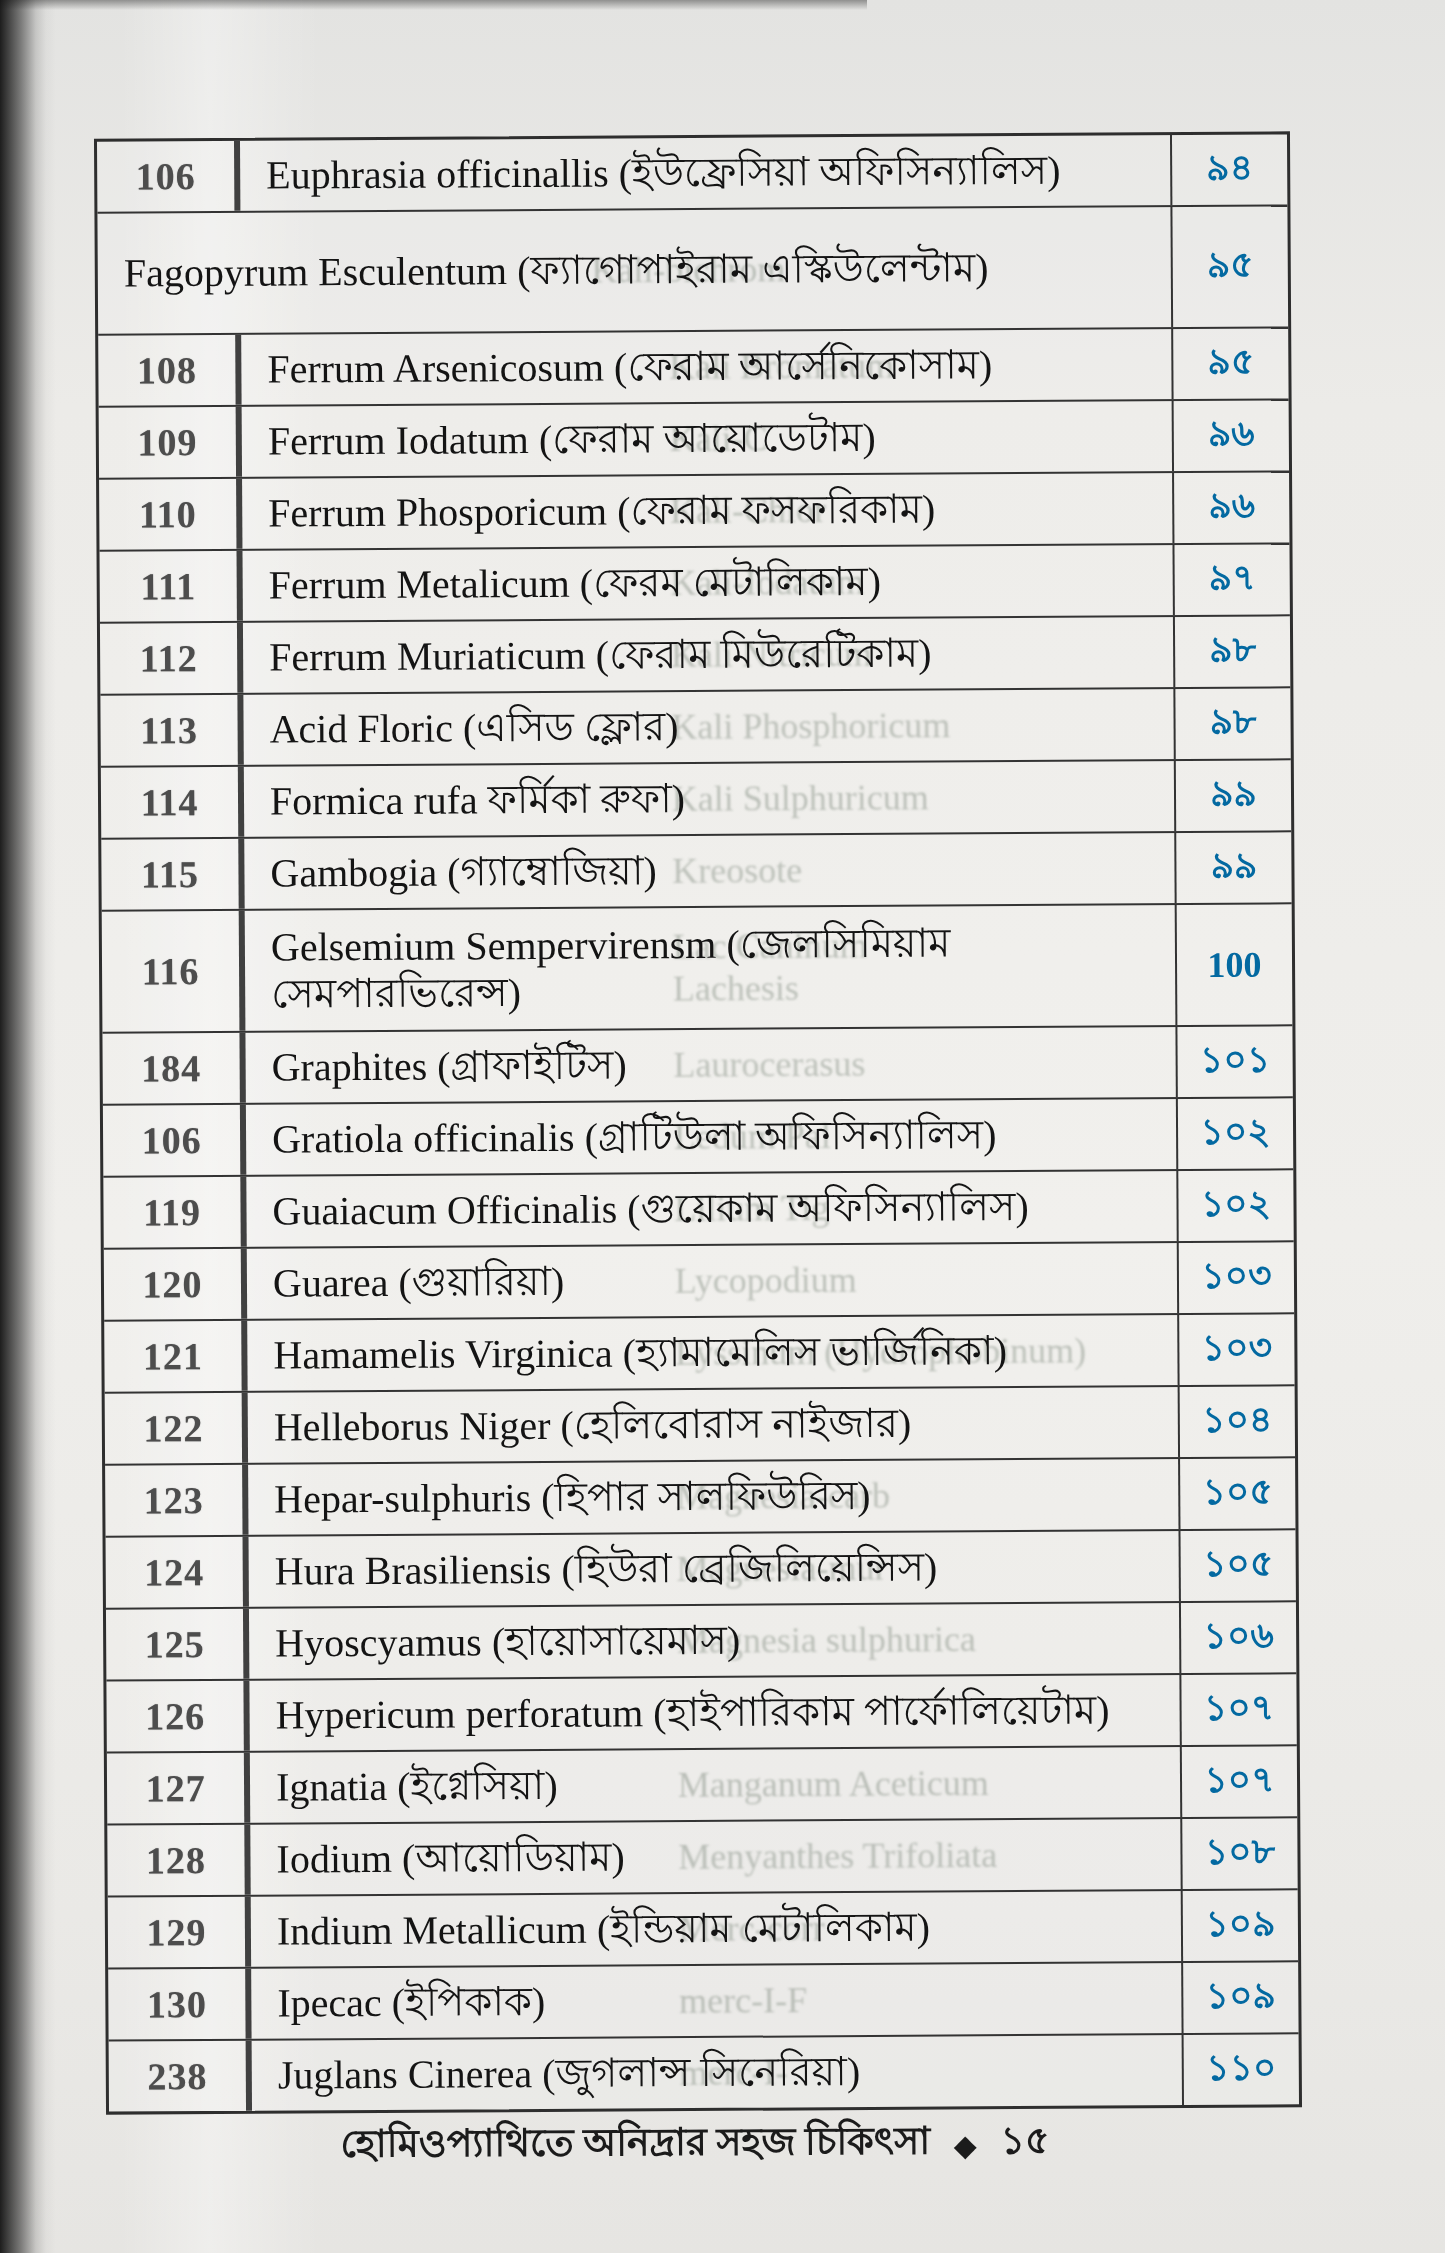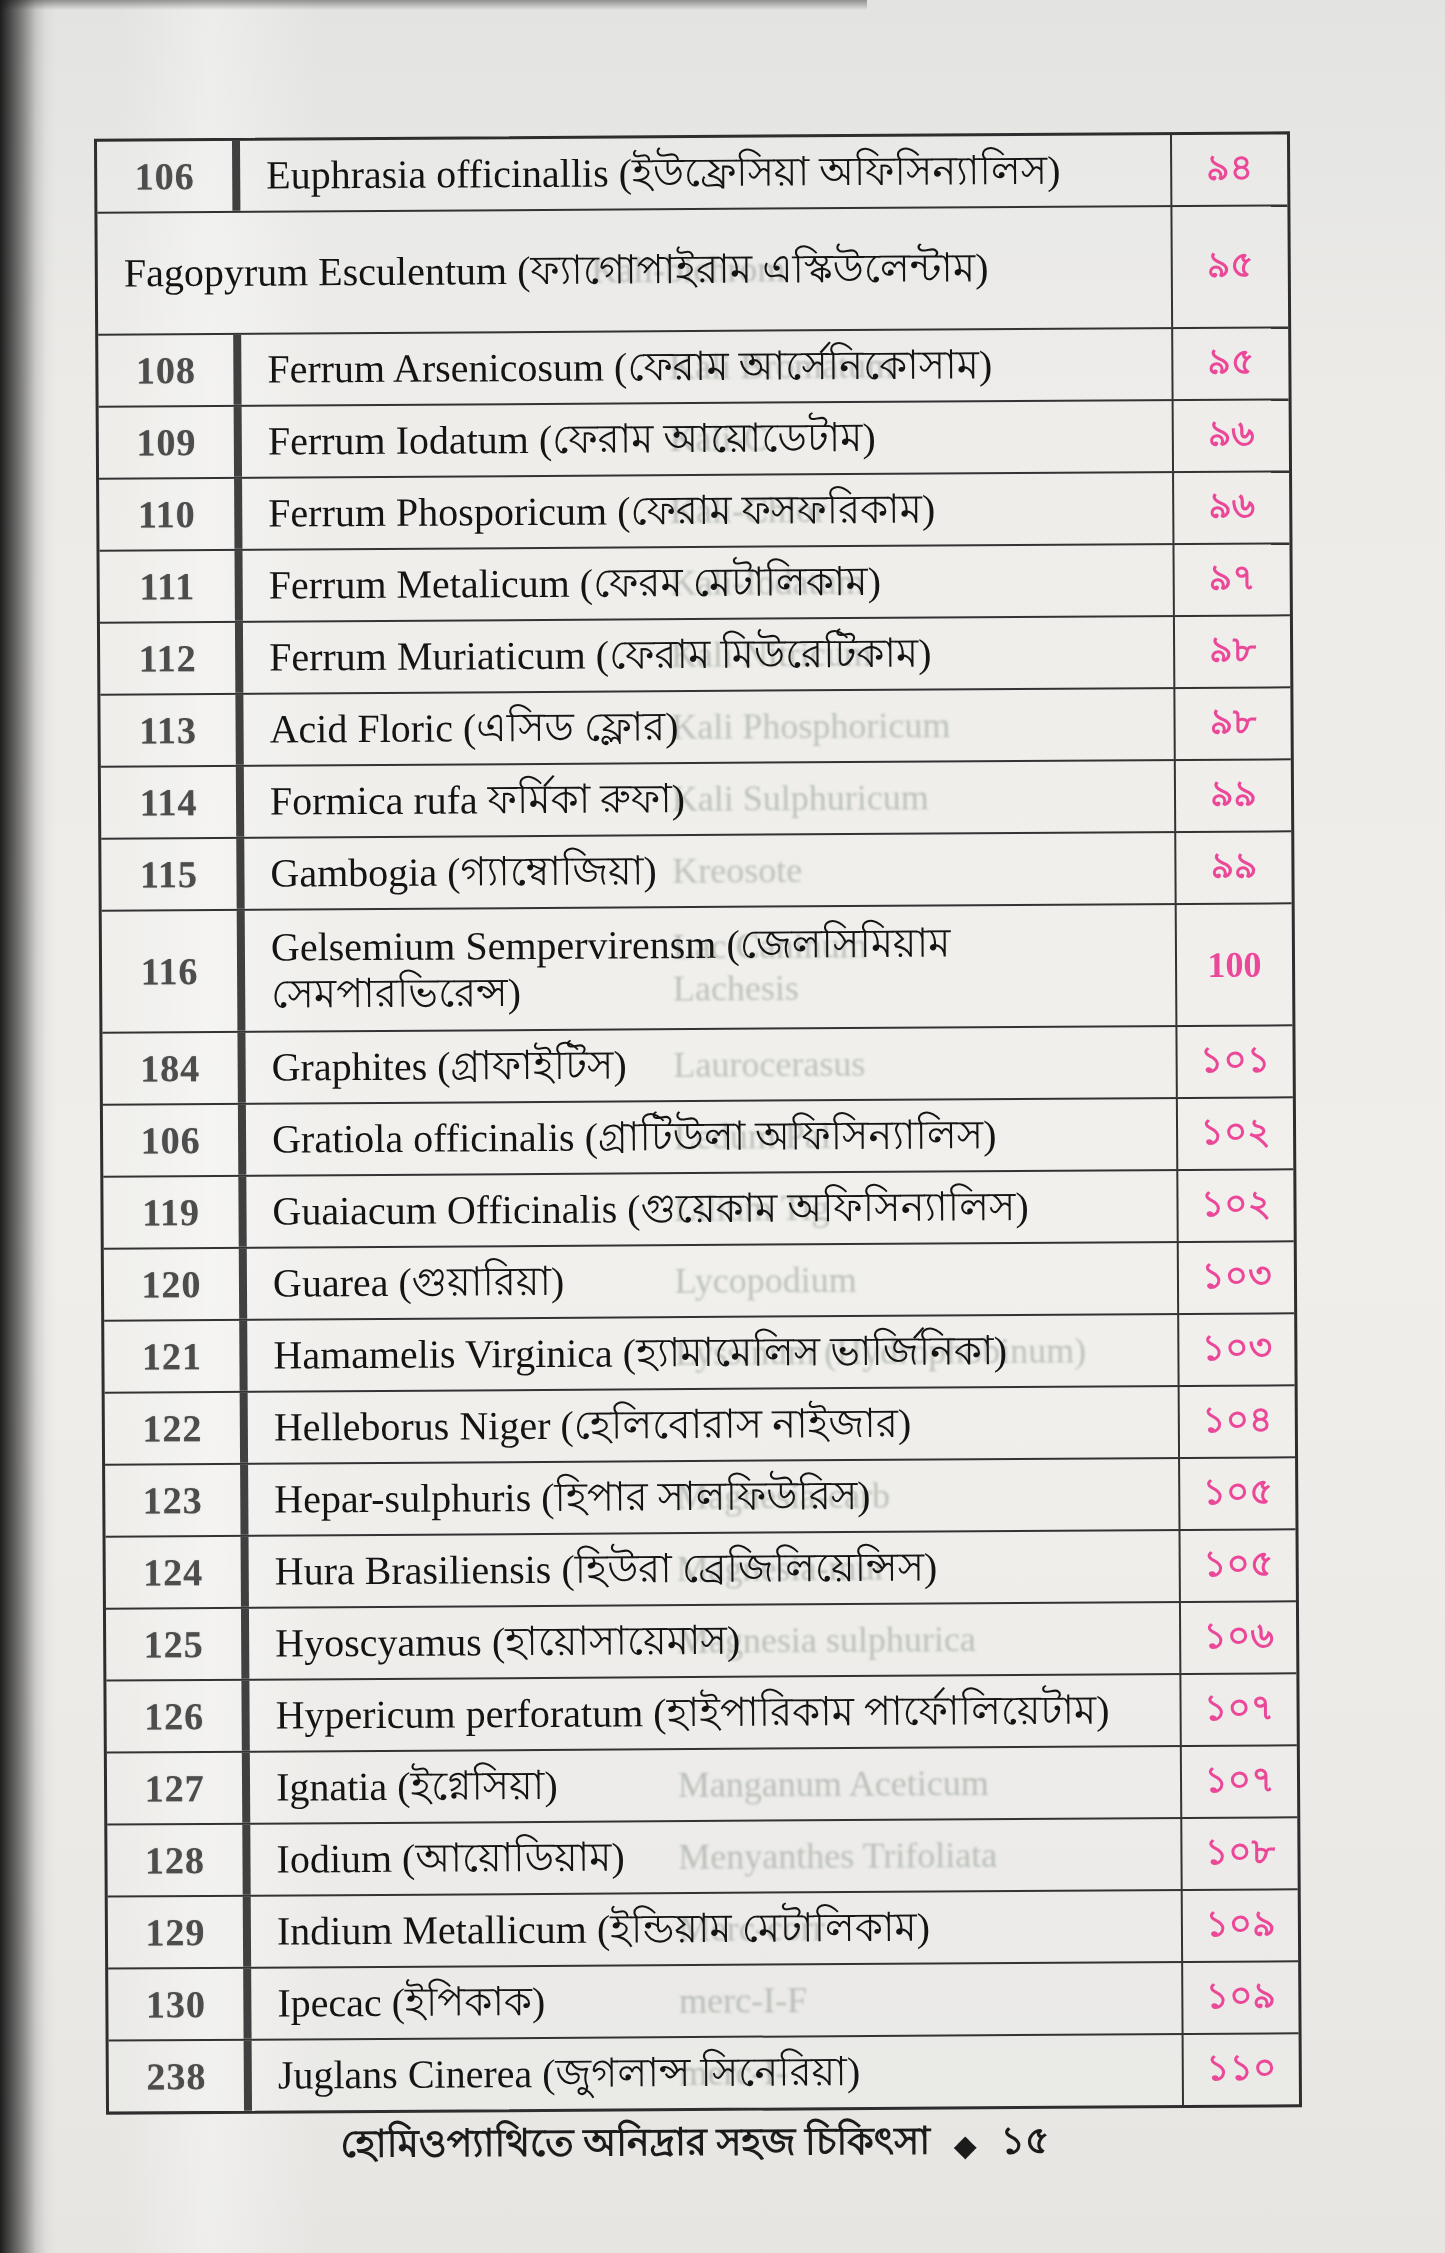--- a/index.html
+++ b/index.html
@@ -31,36 +31,36 @@
     transform-origin:50% 50%;
     background:rgba(255,255,255,0.12);
   }
   .row{display:flex;height:70px;border-bottom:2px solid #333;}
   .row.tall{height:120px;}
   .row:last-child{border-bottom:none;}
   .cell{display:flex;align-items:center;box-sizing:border-box;}
   .serial{
     width:143px;justify-content:center;
     font-weight:bold;font-size:38px;color:#4d4d4d;
-    border-right:8px solid #404040;letter-spacing:1px;
+    border-right:6px solid #404040;letter-spacing:1px;
     text-shadow:0 0 1px rgba(80,80,80,0.5);
   }
   .namecell{
     flex:1;position:relative;padding:2px 10px 2px 26px;
     font-size:40px;line-height:1.18;color:#141414;
   }
   .namecell .main{position:relative;z-index:2;}
   .ghost{
     position:absolute;left:46%;top:50%;transform:translateY(-50%);z-index:1;
     font-size:36px;color:rgba(70,85,70,0.30);filter:blur(1.3px);
     white-space:pre-line;pointer-events:none;
   }
   .pageno{
     width:117px;justify-content:center;
-    border-left:2px solid #333;font-size:36px;color:#ec4899;font-weight:bold;
+    border-left:2px solid #333;font-size:36px;color:#0369a1;font-weight:bold;
   }
 
   .footer{
     position:absolute;left:100px;top:2112px;width:1190px;z-index:2;
     text-align:center;font-size:38px;font-weight:bold;color:#1b1b1b;
     transform:rotate(-0.3deg);
   }
   .footer .sep{display:inline-block;margin:0 14px;font-size:30px;vertical-align:middle;}
 </style>
 </head>

